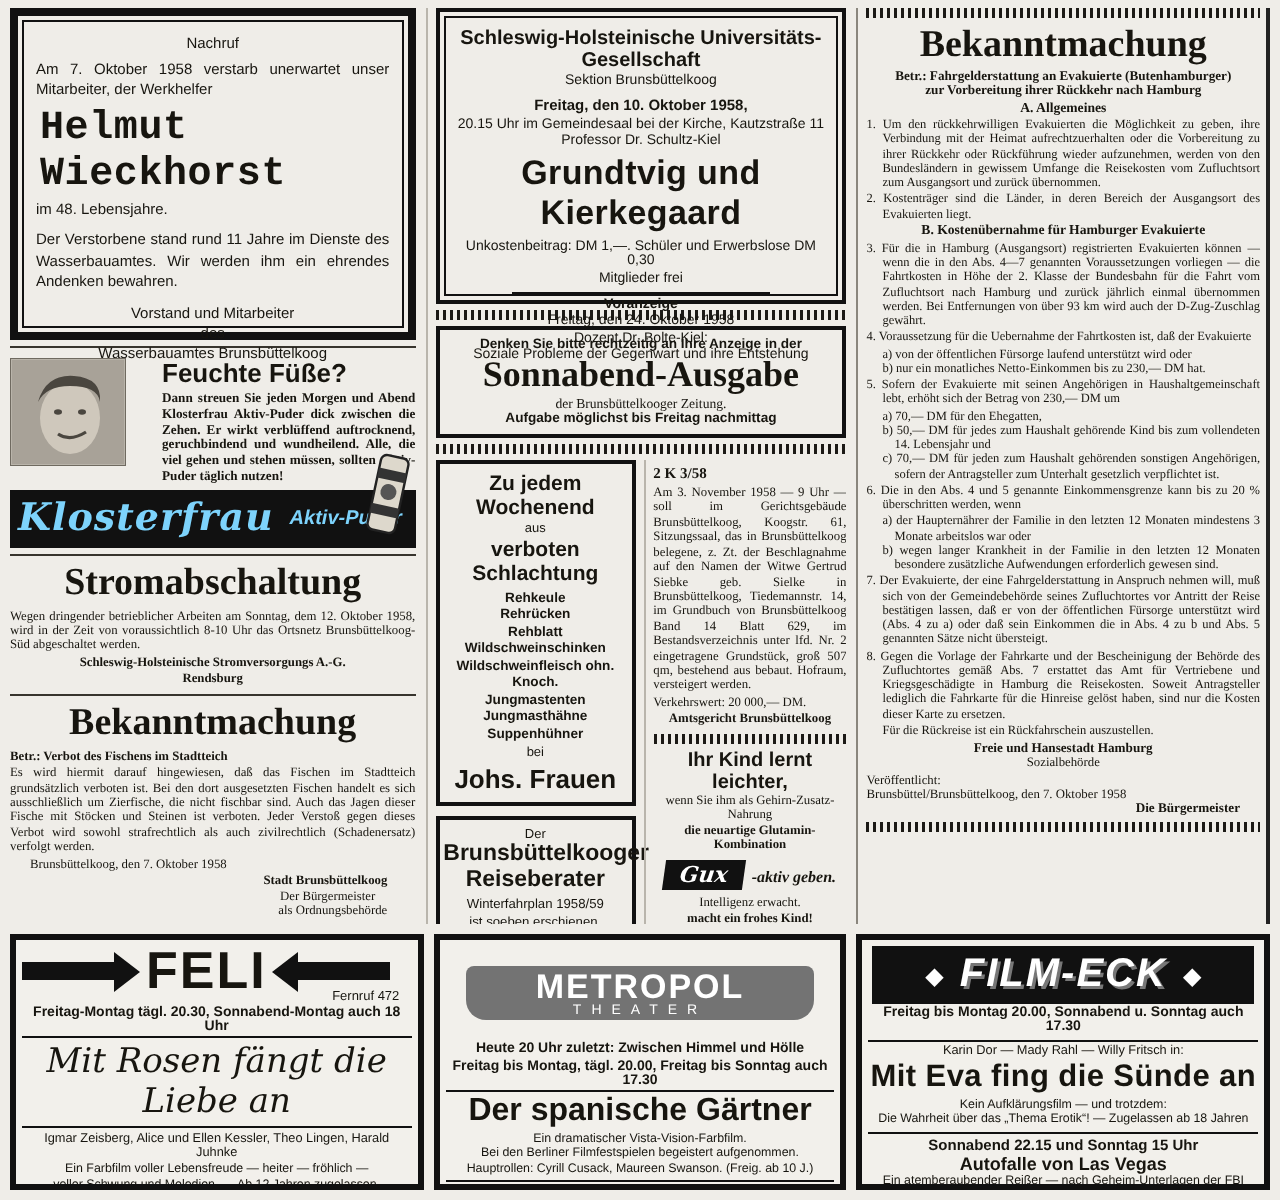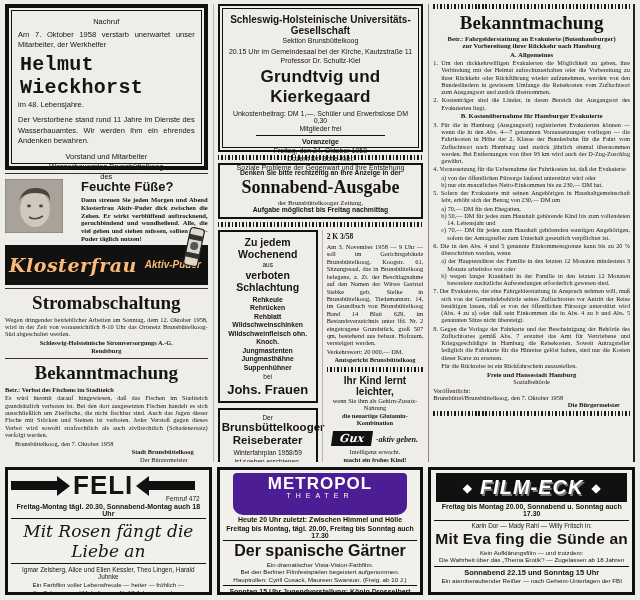--- a/index.html
+++ b/index.html
@@ -30,21 +30,21 @@
   .ob-kicker{font-size:7.5px;text-align:center;margin-bottom:4px;}
   .ob-name{font-size:20px;font-weight:bold;margin:3px 0 1px 2px;letter-spacing:.3px;font-family:Liberation Mono, monospace;}
   .ob-body{font-size:7.5px;line-height:1.35;}
 
   
   .kf{padding:2px 0 0 0;}
   .kf-top{display:flex;gap:18px;}
   .kf-photo{width:58px;height:54px;flex:0 0 auto;}
   .kf-head{font-family:"Liberation Sans",sans-serif;font-weight:bold;font-size:13px;margin:0 0 2px 0;}
   .kf-body{font-size:6.6px;line-height:1.18;font-weight:bold;margin:0;}
-  .kf-logo{position:relative;background:#111;color:#fdba74;height:40px;margin-top:2px;display:flex;align-items:center;padding:0 4px;}
+  .kf-logo{position:relative;background:#111;color:#7dd3fc;height:29px;margin-top:2px;display:flex;align-items:center;padding:0 4px;}
   .kf-brand{font-family:"DejaVu Serif",serif;font-style:italic;font-weight:bold;font-size:19px;letter-spacing:.5px;}
   .kf-product{font-family:"Liberation Sans",sans-serif;font-weight:bold;font-style:italic;font-size:10px;margin-left:8px;}
   .kf-can{position:absolute;right:2px;top:-20px;}
 
   
   .h-serif{font-family:"Liberation Serif",serif;font-weight:bold;text-align:center;}
   .strom-h{font-size:19px;margin:1px 0 2px 0;}
   .bek-h{font-size:19px;margin:0 0 2px 0;}
 
   
@@ -91,21 +91,21 @@
   .arrow{display:flex;align-items:center;}
   .arrow .shaft{width:46px;height:9px;background:#111;}
   .arrow .head-r{width:0;height:0;border-left:13px solid #111;border-top:10px solid transparent;border-bottom:10px solid transparent;}
   .arrow .head-l{width:0;height:0;border-right:13px solid #111;border-top:10px solid transparent;border-bottom:10px solid transparent;}
   .fernruf{font-size:6.5px;text-align:right;margin:-2px 6px 0 0;}
   .sched{font-weight:bold;font-size:7px;border-bottom:1px solid #111;padding-bottom:1px;margin:1px 0;}
   .feli-film{font-family:"DejaVu Serif",serif;font-style:italic;font-size:17px;border-bottom:1px solid #111;padding:1px 0 2px;}
   .cast{font-size:6.4px;margin:1.5px 0;}
   .desc{font-size:6.2px;line-height:1.2;}
   .extra1{font-weight:bold;font-size:7px;border-top:1px solid #111;margin-top:2px;padding-top:1.5px;}
-  .metro-banner{background:#4c1d95;color:#fff;margin:1px 10px;padding:2px 0 16px;border-radius:4px 4px 10px 10px;}
+  .metro-banner{background:#737373;color:#fff;margin:11px 10px;padding:2px 0 1px;border-radius:4px 4px 10px 10px;}
   .metro-name{font-size:17px;font-weight:bold;letter-spacing:1px;line-height:1;}
   .metro-sub{font-size:7px;letter-spacing:5px;color:#fff;}
   .metro-film{font-weight:bold;font-size:16px;margin:1px 0;}
   .fe-banner{background:#111;color:#fff;display:flex;align-items:center;justify-content:center;gap:8px;padding:3px 0;margin:1px 2px;}
   .fe-name{font-style:italic;font-weight:bold;font-size:20px;letter-spacing:1px;text-shadow:1.5px 1.5px 0 #777;}
   .fe-diamond{font-size:12px;line-height:1;}
   .fe-film{font-weight:bold;font-size:15.5px;letter-spacing:.2px;margin:1px 0;}
   .fe-extra-t{font-weight:bold;font-size:7.5px;border-top:1px solid #111;margin-top:2px;padding-top:1px;}
   .fe-extra-f{font-weight:bold;font-size:9px;}
 </style>
@@ -117,22 +117,22 @@
 
     <div class="col col-left">
       <div class="obituary">
         <div class="ob-inner">
           <div class="ob-kicker">Nachruf</div>
           <div class="ob-body just">Am 7. Oktober 1958 verstarb unerwartet unser Mitarbeiter, der Werkhelfer</div>
           <div class="ob-name">Helmut Wieckhorst</div>
           <div class="ob-body">im 48. Lebensjahre.</div>
           <div class="ob-body just" style="margin-top:5px;">Der Verstorbene stand rund 11 Jahre im Dienste des Wasserbauamtes. Wir werden ihm ein ehrendes Andenken bewahren.</div>
           <div class="ob-body center" style="margin-top:6px;">Vorstand und Mitarbeiter</div>
+          <div class="ob-body center">des</div>
           <div class="ob-body center">Wasserbauamtes Brunsbüttelkoog</div>
-          <div class="ob-body center">des</div>
         </div>
       </div>
       <div class="rule"></div>
 
       <div class="kf">
         <div class="kf-top">
           <svg class="kf-photo" viewBox="0 0 58 54">
             <rect width="58" height="54" fill="#b9b4aa"></rect>
             <rect x="1" y="1" width="56" height="52" fill="#a8a298"></rect>
             <ellipse cx="30" cy="30" rx="15" ry="18" fill="#cfc8bc"></ellipse>
@@ -178,20 +178,21 @@
         <div class="body6 b rt" style="padding-right:14px;margin:0;">Stadt Brunsbüttelkoog</div>
         <div class="body6 rt" style="padding-right:20px;margin:0;">Der Bürgermeister</div>
         <div class="body6 rt" style="padding-right:14px;margin:0;">als Ordnungsbehörde</div>
       </div>
     </div>
 
     <div class="col col-mid">
       <div class="unibox">
         <div class="uni-t">Schleswig-Holsteinische Universitäts-Gesellschaft</div>
         <div class="uni-s">Sektion Brunsbüttelkoog</div>
+        <div class="uni-d">Freitag, den 10. Oktober 1958,</div>
         <div class="uni-b">20.15 Uhr im Gemeindesaal bei der Kirche, Kautzstraße 11</div>
         <div class="uni-b">Professor Dr. Schultz-Kiel</div>
         <div class="uni-title">Grundtvig und Kierkegaard</div>
         <div class="uni-b">Unkostenbeitrag: DM 1,—. Schüler und Erwerbslose DM 0,30</div>
         <div class="uni-b">Mitglieder frei</div>
         <div style="border-top:1px solid #111;margin:3px 30px 2px;"></div>
         <div class="uni-b b">Voranzeige</div>
         <div class="uni-b">Freitag, den 24. Oktober 1958</div>
         <div class="uni-b">Dozent Dr. Bolte-Kiel:</div>
         <div class="uni-b">Soziale Probleme der Gegenwart und ihre Entstehung</div>
@@ -334,16 +335,17 @@
         <span class="fe-diamond">◆</span>
         <span class="fe-name">FILM-ECK</span>
         <span class="fe-diamond">◆</span>
       </div>
       <div class="sched" style="border-bottom:none;">Freitag bis Montag 20.00, Sonnabend u. Sonntag auch 17.30</div>
       <div class="cast" style="border-top:1px solid #111;padding-top:1px;">Karin Dor — Mady Rahl — Willy Fritsch in:</div>
       <div class="fe-film">Mit Eva fing die Sünde an</div>
       <div class="desc">Kein Aufklärungsfilm — und trotzdem:</div>
       <div class="desc">Die Wahrheit über das „Thema Erotik“! — Zugelassen ab 18 Jahren</div>
       <div class="fe-extra-t">Sonnabend 22.15 und Sonntag 15 Uhr</div>
+      <div class="fe-extra-f">Autofalle von Las Vegas</div>
       <div class="desc">Ein atemberaubender Reißer — nach Geheim-Unterlagen der FBI</div>
     </div>
   </div>
 </div>
 
 </body></html>

